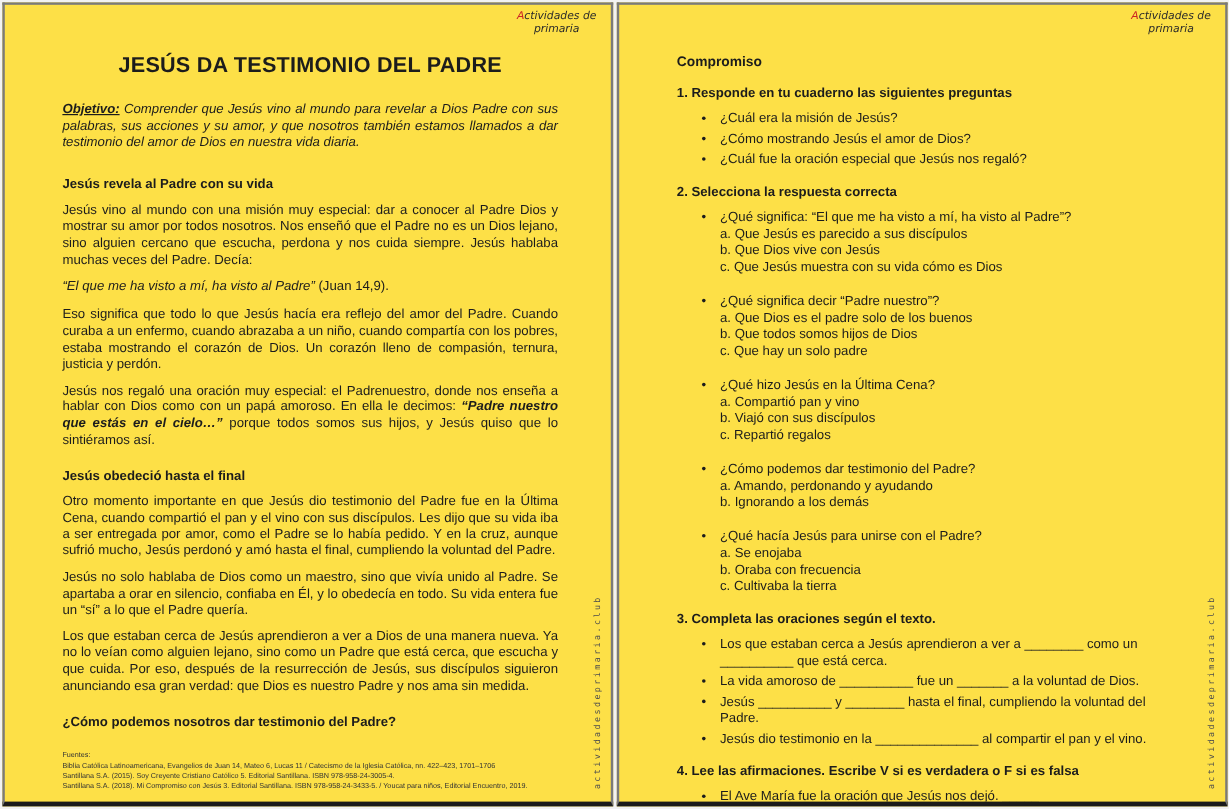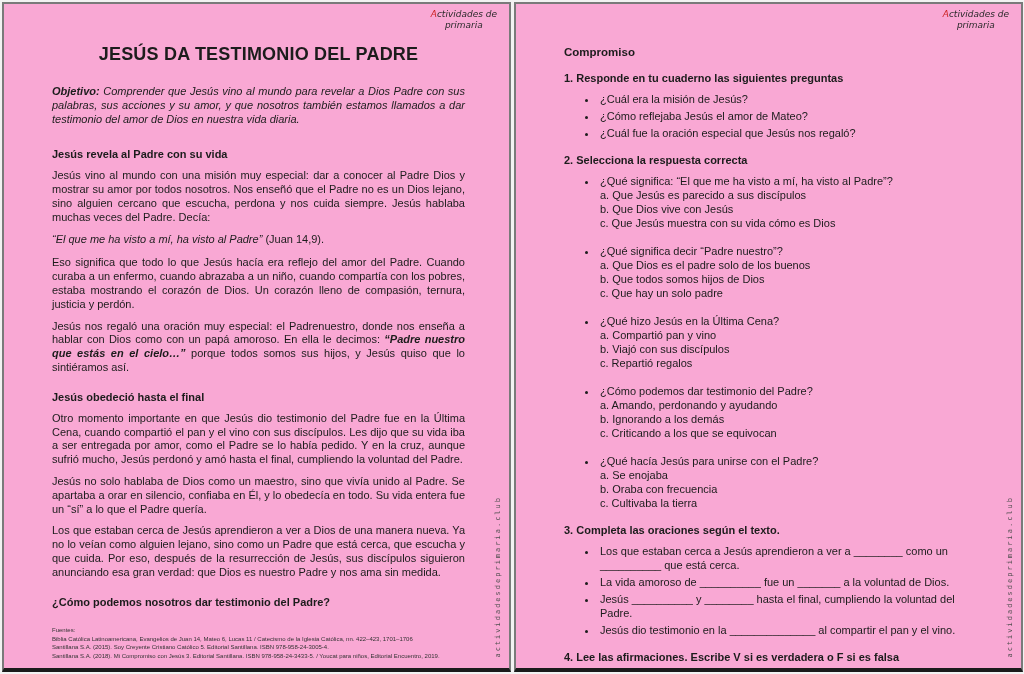--- a/index.html
+++ b/index.html
@@ -9,21 +9,21 @@
     font-family:"Liberation Sans", sans-serif;
     color:#1c1c1c;
     overflow:hidden;
   }
   .sheet{display:flex;width:1024px;height:674px;}
   .page{
     position:relative;
     box-sizing:border-box;
     width:509px;height:670px;
     margin:2px 1px 2px 2px;
-    background:#f9a8d4;
+    background:#fde047;
     border:2px solid #7a7a7a;
     border-bottom:4px solid #1b1b1b;
     overflow:hidden;
   }
   .page-inner{padding:14px 44px 0 48px;}
   
   .brand{
     position:absolute;top:5px;right:12px;
     font-style:italic;font-size:9px;line-height:11px;
     text-align:center;color:#2a2a2a;
@@ -35,21 +35,21 @@
     margin:26px 0 20px 0;
     text-align:center;
     font-size:18px;font-weight:bold;letter-spacing:.2px;
   }
   .para{
     font-size:11px;line-height:13.8px;
     text-align:justify;
     margin:0 0 8px 0;
   }
   .objective{font-style:italic;margin-bottom:22px;}
-  .objective b{font-weight:bold;}
+  .objective b{font-weight:bold;text-decoration:underline;}
   .sec-heading{
     font-size:11px;font-weight:bold;
     margin:16px 0 9px 0;
   }
   .quote-line{font-size:11px;line-height:13.8px;margin:4px 0 10px 0;}
   .quote-line .q{font-style:italic;}
   .inline-em{font-style:italic;font-weight:bold;}
   .sources{
     position:absolute;left:48px;bottom:8px;right:60px;
     font-size:6px;line-height:8.5px;color:#333;
@@ -123,21 +123,21 @@
       <div><span class="accent">A</span><span>ctividades de</span></div>
       <div>primaria</div>
     </div>
 
     <div class="page-inner">
       <h1 class="act-title">Compromiso</h1>
 
       <h2 class="task-heading">1. Responde en tu cuaderno las siguientes preguntas</h2>
       <ul class="blist">
         <li>¿Cuál era la misión de Jesús?</li>
-        <li>¿Cómo reflejaba Jesús el amor de Mateo?</li>
+        <li>¿Cómo mostrando Jesús el amor de Dios?</li>
         <li>¿Cuál fue la oración especial que Jesús nos regaló?</li>
       </ul>
 
       <h2 class="task-heading">2. Selecciona la respuesta correcta</h2>
       <ul class="qlist">
         <li>
           <div>¿Qué significa: “El que me ha visto a mí, ha visto al Padre”?</div>
           <div class="opt">a. Que Jesús es parecido a sus discípulos</div>
           <div class="opt">b. Que Dios vive con Jesús</div>
           <div class="opt">c. Que Jesús muestra con su vida cómo es Dios</div>
@@ -151,21 +151,20 @@
         <li>
           <div>¿Qué hizo Jesús en la Última Cena?</div>
           <div class="opt">a. Compartió pan y vino</div>
           <div class="opt">b. Viajó con sus discípulos</div>
           <div class="opt">c. Repartió regalos</div>
         </li>
         <li>
           <div>¿Cómo podemos dar testimonio del Padre?</div>
           <div class="opt">a. Amando, perdonando y ayudando</div>
           <div class="opt">b. Ignorando a los demás</div>
-          <div class="opt">c. Criticando a los que se equivocan</div>
         </li>
         <li>
           <div>¿Qué hacía Jesús para unirse con el Padre?</div>
           <div class="opt">a. Se enojaba</div>
           <div class="opt">b. Oraba con frecuencia</div>
           <div class="opt">c. Cultivaba la tierra</div>
         </li>
       </ul>
 
       <h2 class="task-heading">3. Completa las oraciones según el texto.</h2>

